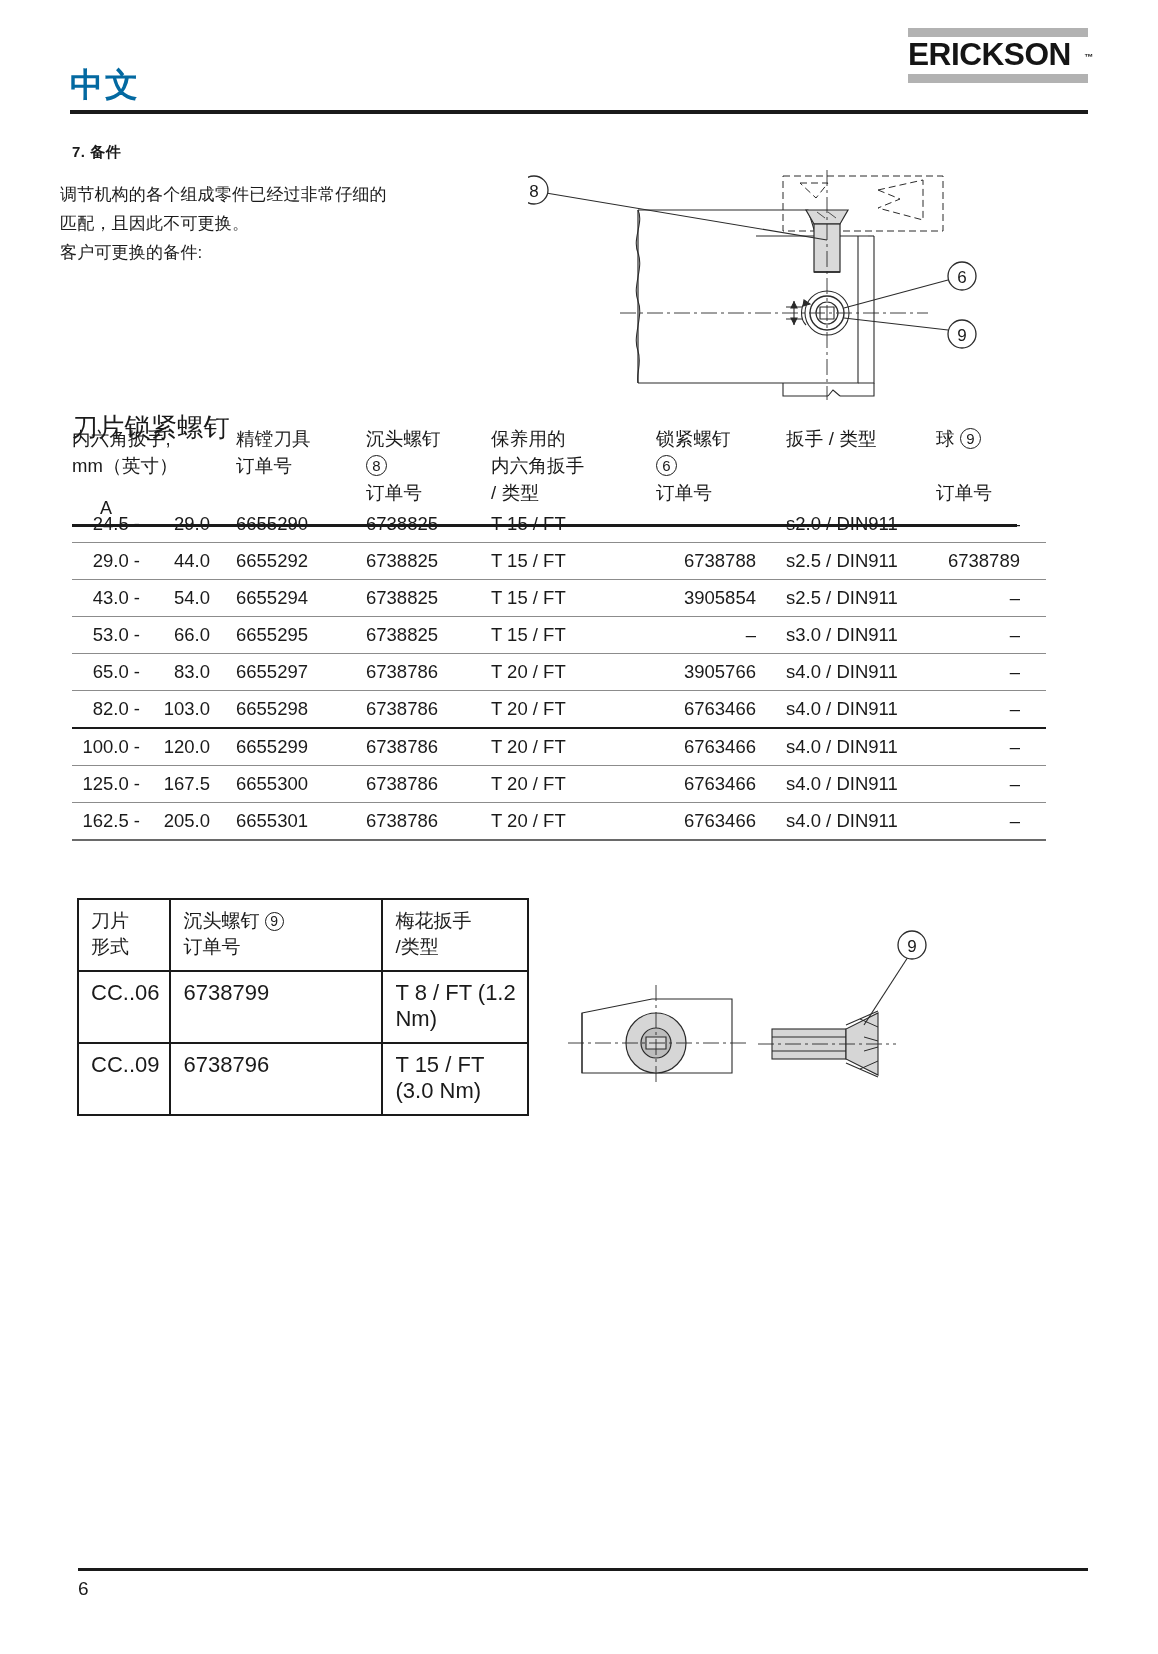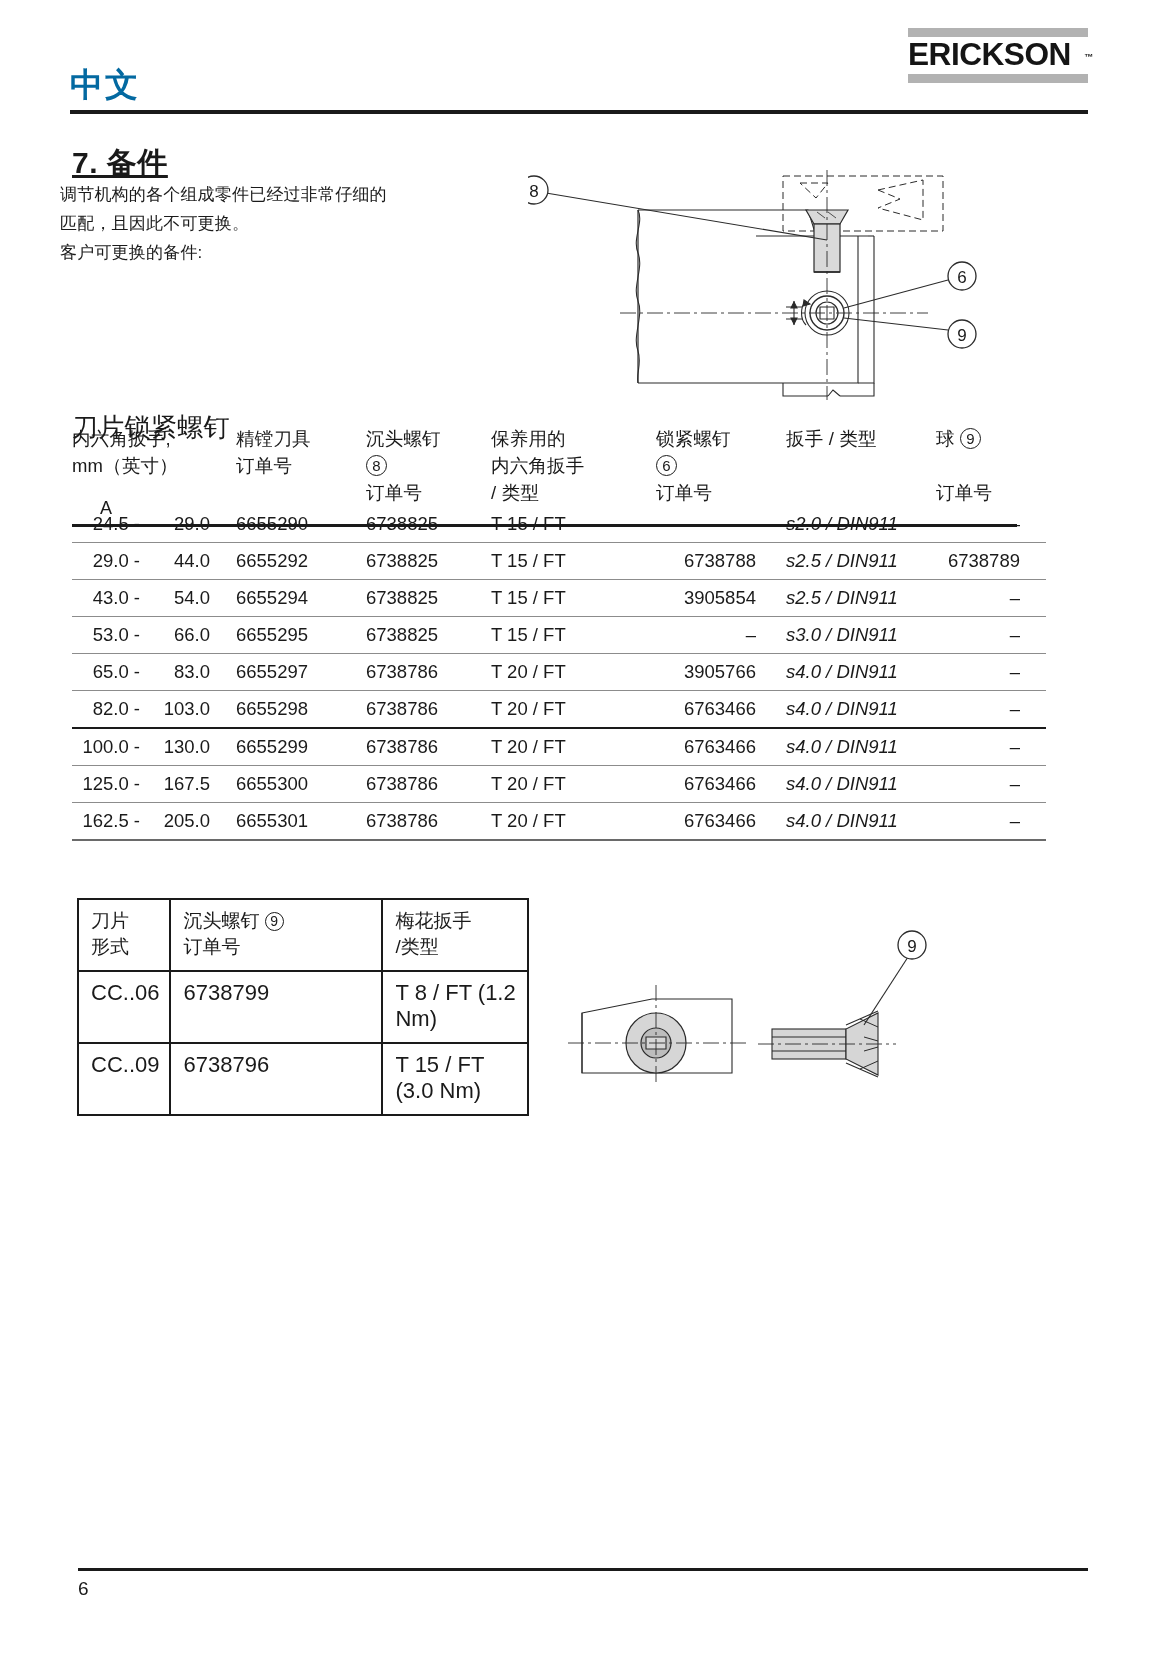--- a/index.html
+++ b/index.html
@@ -76,24 +76,23 @@
     width: 1018px;
     height: 4px;
     background: #1a1a1a;
   }
 
   
   .section-title {
     position: absolute;
     left: 72px;
     top: 143px;
-    font-size: 30px;
+    font-size: 15px;
     font-weight: 700;
     letter-spacing: 0.5px;
-    text-decoration: underline;
   }
   .intro {
     position: absolute;
     left: 60px;
     top: 180px;
     width: 510px;
     font-size: 17px;
     line-height: 29px;
     letter-spacing: 0.2px;
   }
@@ -153,21 +152,21 @@
   }
   table.main tr.thick td { border-bottom: 2.5px solid #1a1a1a; }
   table.main tr.last td { border-bottom: 2px solid #6a6a6a; }
 
   .col-a   { width: 72px; text-align: right; }
   .col-b   { width: 92px; text-align: right; padding-right: 26px !important; }
   .col-c   { width: 130px; }
   .col-d   { width: 125px; }
   .col-e   { width: 165px; }
   .col-f   { width: 130px; text-align: right; padding-right: 30px !important; }
-  .col-g   { width: 150px; font-style: italic; }
+  .col-g   { width: 150px; }
   .col-h   { width: 110px; text-align: right; padding-right: 26px !important; }
 
   .hdr-row th { padding-bottom: 2px; }
   .hdr-rule {
     position: absolute;
     left: 72px;
     top: 524px;
     width: 945px;
     height: 3px;
     background: #1a1a1a;
@@ -451,21 +450,21 @@
             <td class="col-b">103.0</td>
             <td class="col-c">6655298</td>
             <td class="col-d">6738786</td>
             <td class="col-e">T 20 / FT</td>
             <td class="col-f">6763466</td>
             <td class="col-g">s4.0 / DIN911</td>
             <td class="col-h">–</td>
           </tr>
           <tr>
             <td class="col-a">100.0 -</td>
-            <td class="col-b">130.0</td>
+            <td class="col-b">120.0</td>
             <td class="col-c">6655299</td>
             <td class="col-d">6738786</td>
             <td class="col-e">T 20 / FT</td>
             <td class="col-f">6763466</td>
             <td class="col-g">s4.0 / DIN911</td>
             <td class="col-h">–</td>
           </tr>
           <tr>
             <td class="col-a">125.0 -</td>
             <td class="col-b">167.5</td>

